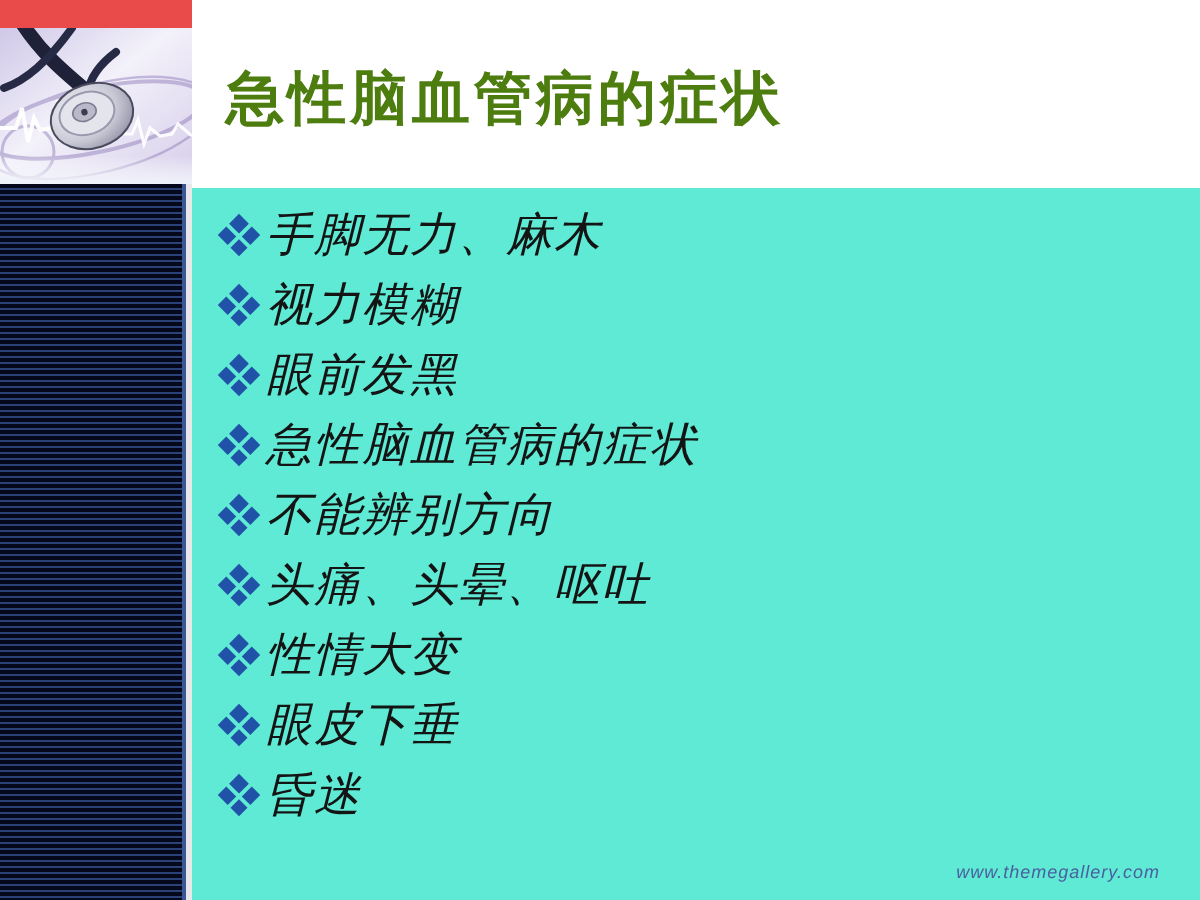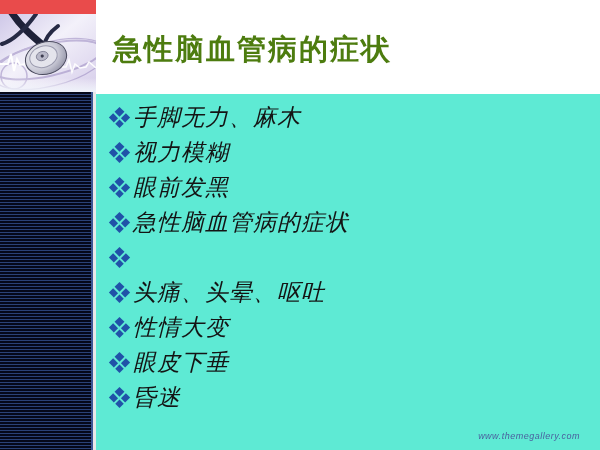--- a/index.html
+++ b/index.html
@@ -135,20 +135,21 @@
             </span>
           <span>急性脑血管病的症状</span>
         </li>
         <li>
           <span class="bullet">
               <i></i>
               <i></i>
               <i></i>
               <i></i>
             </span>
+          <span>不能辨别方向</span>
         </li>
         <li>
           <span class="bullet">
               <i></i>
               <i></i>
               <i></i>
               <i></i>
             </span>
           <span>头痛、头晕、呕吐</span>
         </li>

